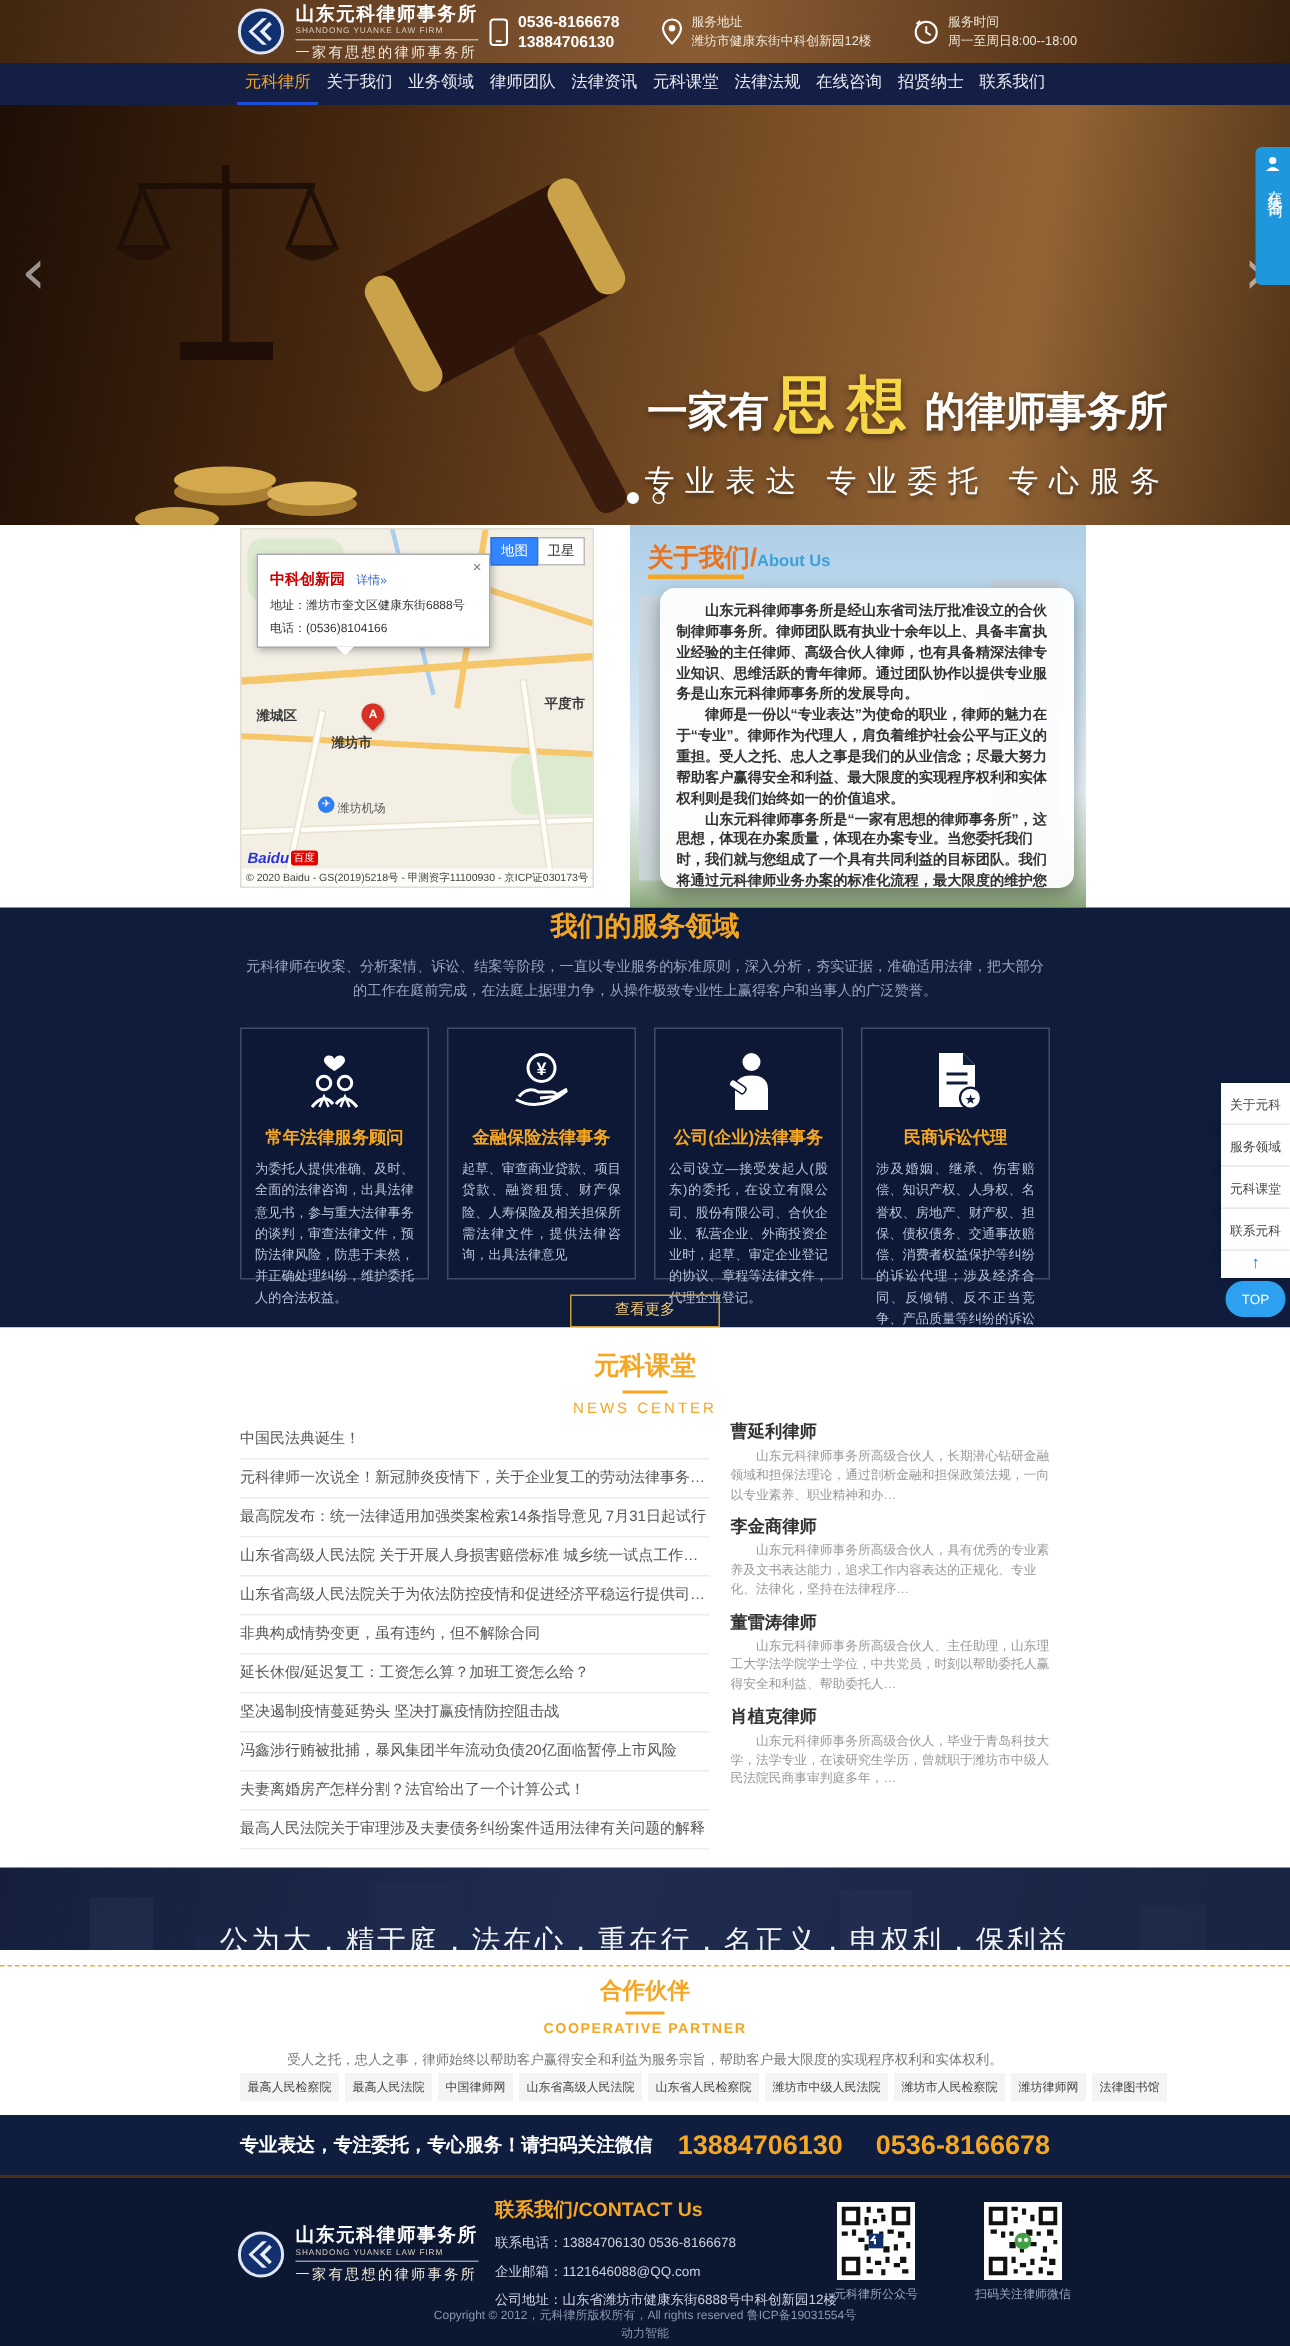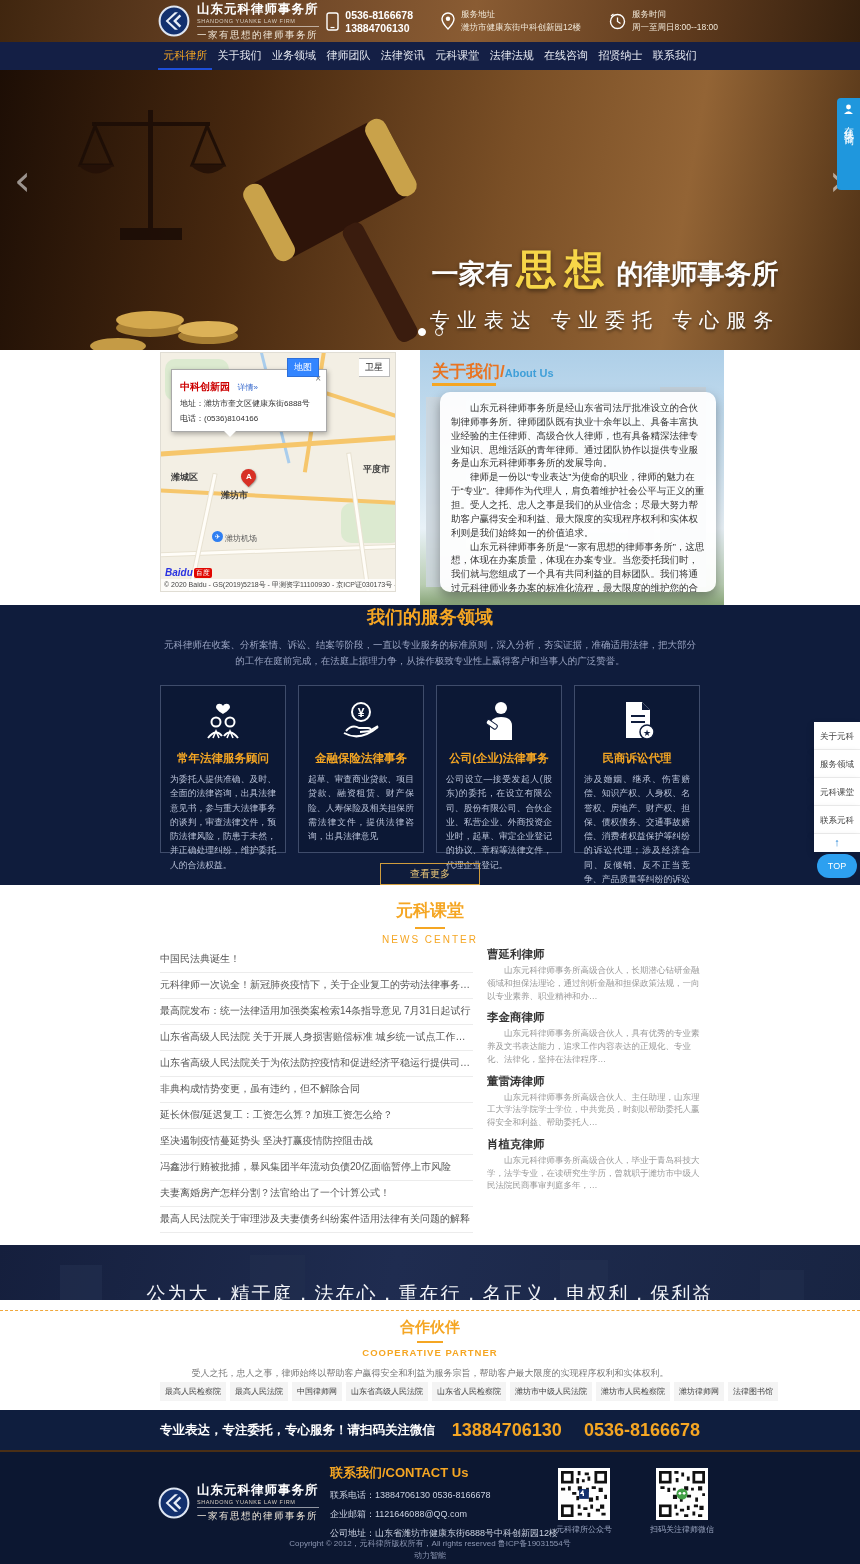--- a/index.html
+++ b/index.html
@@ -62,36 +62,36 @@
     font-size:7px; text-align:center; line-height:11px; }
   .map-info { position:absolute; left:10px; top:16px; width:156px; background:#fff; border:1px solid #a9a9a9;
     box-shadow:1px 2px 5px rgba(0,0,0,.3); padding:6px 8px 7px; }
   .map-info:after { content:""; position:absolute; left:52px; bottom:-6px; border-left:6px solid transparent;
     border-right:6px solid transparent; border-top:6px solid #fff; }
   .mi-title { font-size:10px; font-weight:bold; color:#c00; }
   .mi-link { font-size:8px; color:#3366cc; margin-left:3px; }
   .mi-close { position:absolute; right:5px; top:3px; font-size:10px; color:#777; cursor:pointer; }
   .mi-line { font-size:8px; color:#333; margin-top:4px; }
   .maptype { position:absolute; right:5px; top:5px; display:flex; }
-  .maptype span { font-size:9px; padding:2px 6px; cursor:pointer;margin-left:40px; }
+  .maptype span { font-size:9px; padding:2px 6px; cursor:pointer; }
   .mt-map { background:#3385ff; color:#fff; border:1px solid #2d6fd9; }
   .mt-sat { background:#fff; color:#333; border:1px solid #bbb; border-left:none; }
-  .baidu-logo { position:absolute; left:4px; bottom:13px; display:flex; align-items:flex-end; }
+  .baidu-logo { position:absolute; left:4px; bottom:13px; display:flex; align-items:flex-start; }
   .baidu-en { font-size:10px; font-weight:bold; font-style:italic; color:#2932e1; }
   .baidu-cn { font-size:7px; color:#fff; background:#e10600; padding:0 2px; margin-left:1px; border-radius:2px; }
   .map-attr { position:absolute; left:0; right:0; bottom:0; background:rgba(255,255,255,.78);
     font-size:7px; color:#444; white-space:nowrap; overflow:hidden; padding:1px 3px; }
   .about-photo { position:absolute; left:396px; top:0; width:304px; height:255px; overflow:hidden;
     background:linear-gradient(#aecfe8 0%,#cfe3f1 45%,#e9f2f8 70%,#b9cdb2 92%,#87a477 100%);margin-left:24px; }
   .bld { position:absolute; bottom:18px; background:#cdd6dd; opacity:.85; }
   .about-head { position:absolute; left:12px; top:10px; font-size:17px; font-weight:bold; color:#e87422; }
   .about-head .en { font-size:11px; color:#3f9fd8; font-weight:bold; }
   .about-head-bar { position:absolute; left:12px; top:33px; width:64px; height:3px; background:#f5a623; }
   .about-box { position:absolute; left:20px; top:42px; width:276px; height:200px; background:rgba(255,255,255,.93);
-    border-radius:10px; box-shadow:0 5px 12px rgba(0,0,0,.35); padding:9px 11px; overflow:hidden; }
+    border-radius:10px; box-shadow:0 5px 12px rgba(0,0,0,.35); padding:9px 11px; overflow:hidden;font-weight:bold; }
   .about-box p { font-size:9.5px; color:#333; line-height:1.46; text-indent:2em; }
 
   
   .services { position:absolute; top:605px; left:0; width:860px; height:280px; background:#0f1c3c; }
   .sec-title-o { text-align:center; font-size:18px; font-weight:bold; color:#f5a623; }
   .svc-sub { width:540px; margin:8px auto 0; text-align:center; font-size:9.5px; color:#9aa4c2; line-height:1.7; }
   .cards { position:absolute; left:160px; top:80px; width:540px; display:flex; gap:12px; }
   .card { flex:1; border:1px solid rgba(160,175,210,.35); background:rgba(5,12,30,.25); height:168px; padding:10px 9px; }
   .card-icon { height:50px; display:flex; align-items:center; justify-content:center; }
   .card-title { text-align:center; font-size:11.5px; font-weight:bold; color:#f5a623; margin:5px 0 6px; }

